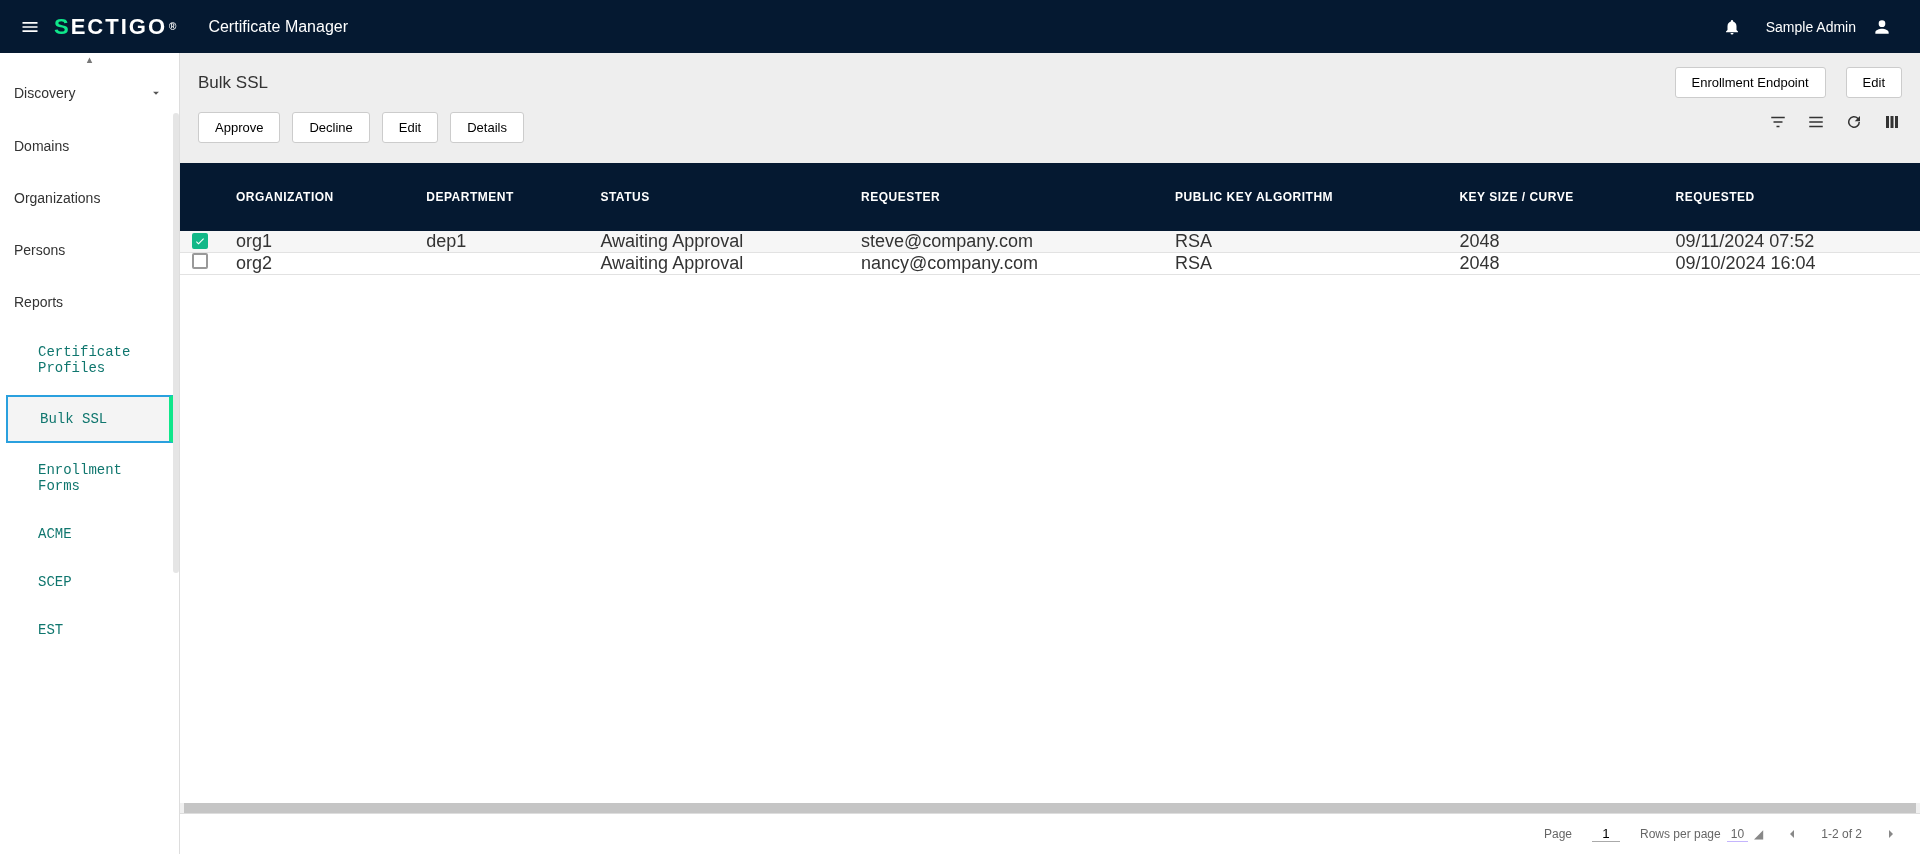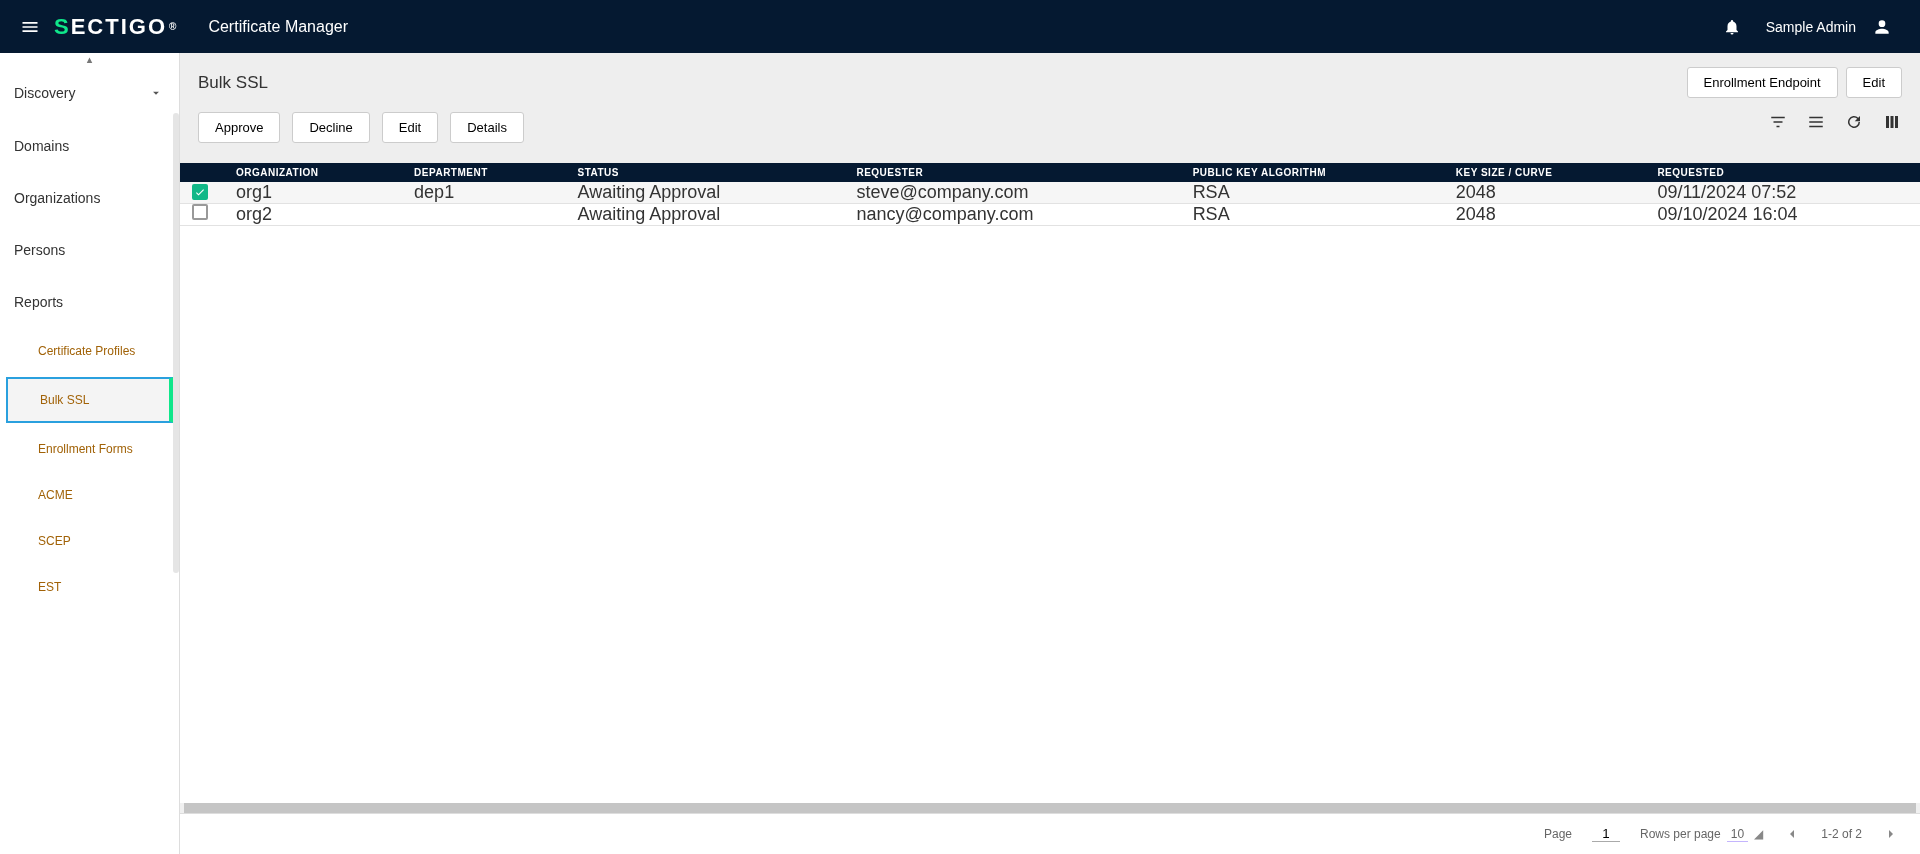--- a/index.html
+++ b/index.html
@@ -36,22 +36,23 @@
   align-items: center;
   justify-content: space-between;
   padding: 18px 14px;
   cursor: pointer;
   font-size: 14px;
   color: #333;
 }
 .sb-sub-item {
   padding: 16px 14px 16px 38px;
   cursor: pointer;
-  font-size: 12px;
-  color: #a16207;
+  font-size: 14px;
+  color: #0f766e;
+  font-family: Liberation Mono, monospace;
 }
 .sb-sub-item.active {
   border: 2px solid #2aa0de;
   border-right: 4px solid #0fe68a;
   margin: 3px 6px;
   padding: 14px 12px 14px 32px;
   background: #f4f4f4;
 }
 .chev { width: 18px; height: 18px; display: inline-flex; align-items: center; justify-content: center; }
 
@@ -60,21 +61,21 @@
 
 
 .page-header {
   display: flex;
   align-items: center;
   justify-content: space-between;
   padding: 14px 18px;
   background: #eeeeee;
 }
 .page-title { font-size: 17px; color: #333; }
-.hdr-buttons { display: flex; gap: 8px; }
+.hdr-buttons { display: flex; gap: 20px; }
 .btn {
   border: 1px solid #ccc;
   background: #fff;
   padding: 7px 16px;
   border-radius: 3px;
   font-size: 13px;
   cursor: pointer;
 }
 
 .action-row {
@@ -87,22 +88,22 @@
 .action-row .spacer { flex: 1; }
 .tool-icons { display: flex; gap: 18px; align-items: center; }
 .tool-icons .ticon { width: 20px; height: 20px; cursor: pointer; display: flex; align-items: center; justify-content: center; }
 
 
 .table-wrap { flex: 1; overflow: auto; background: #fff; }
 table { width: 100%; border-collapse: collapse; }
 thead { background: #051931; color: #fff; }
 th {
   text-align: left;
-  padding: 4px 12px;
-  font-size: 10px;
+  padding: 27px 12px;
+  font-size: 12px;
   font-weight: 700;
   letter-spacing: .5px;
 }
 th:first-child { width: 44px; }
 td { padding: 0 12px; font-size: 18px; border-bottom: 1px solid #e2e2e2; }
 tbody tr:first-child { background: #f6f6f6; }
 .checkbox {
   width: 16px; height: 16px; border: 2px solid #999; border-radius: 2px;
   display: inline-flex; align-items: center; justify-content: center;
 }

